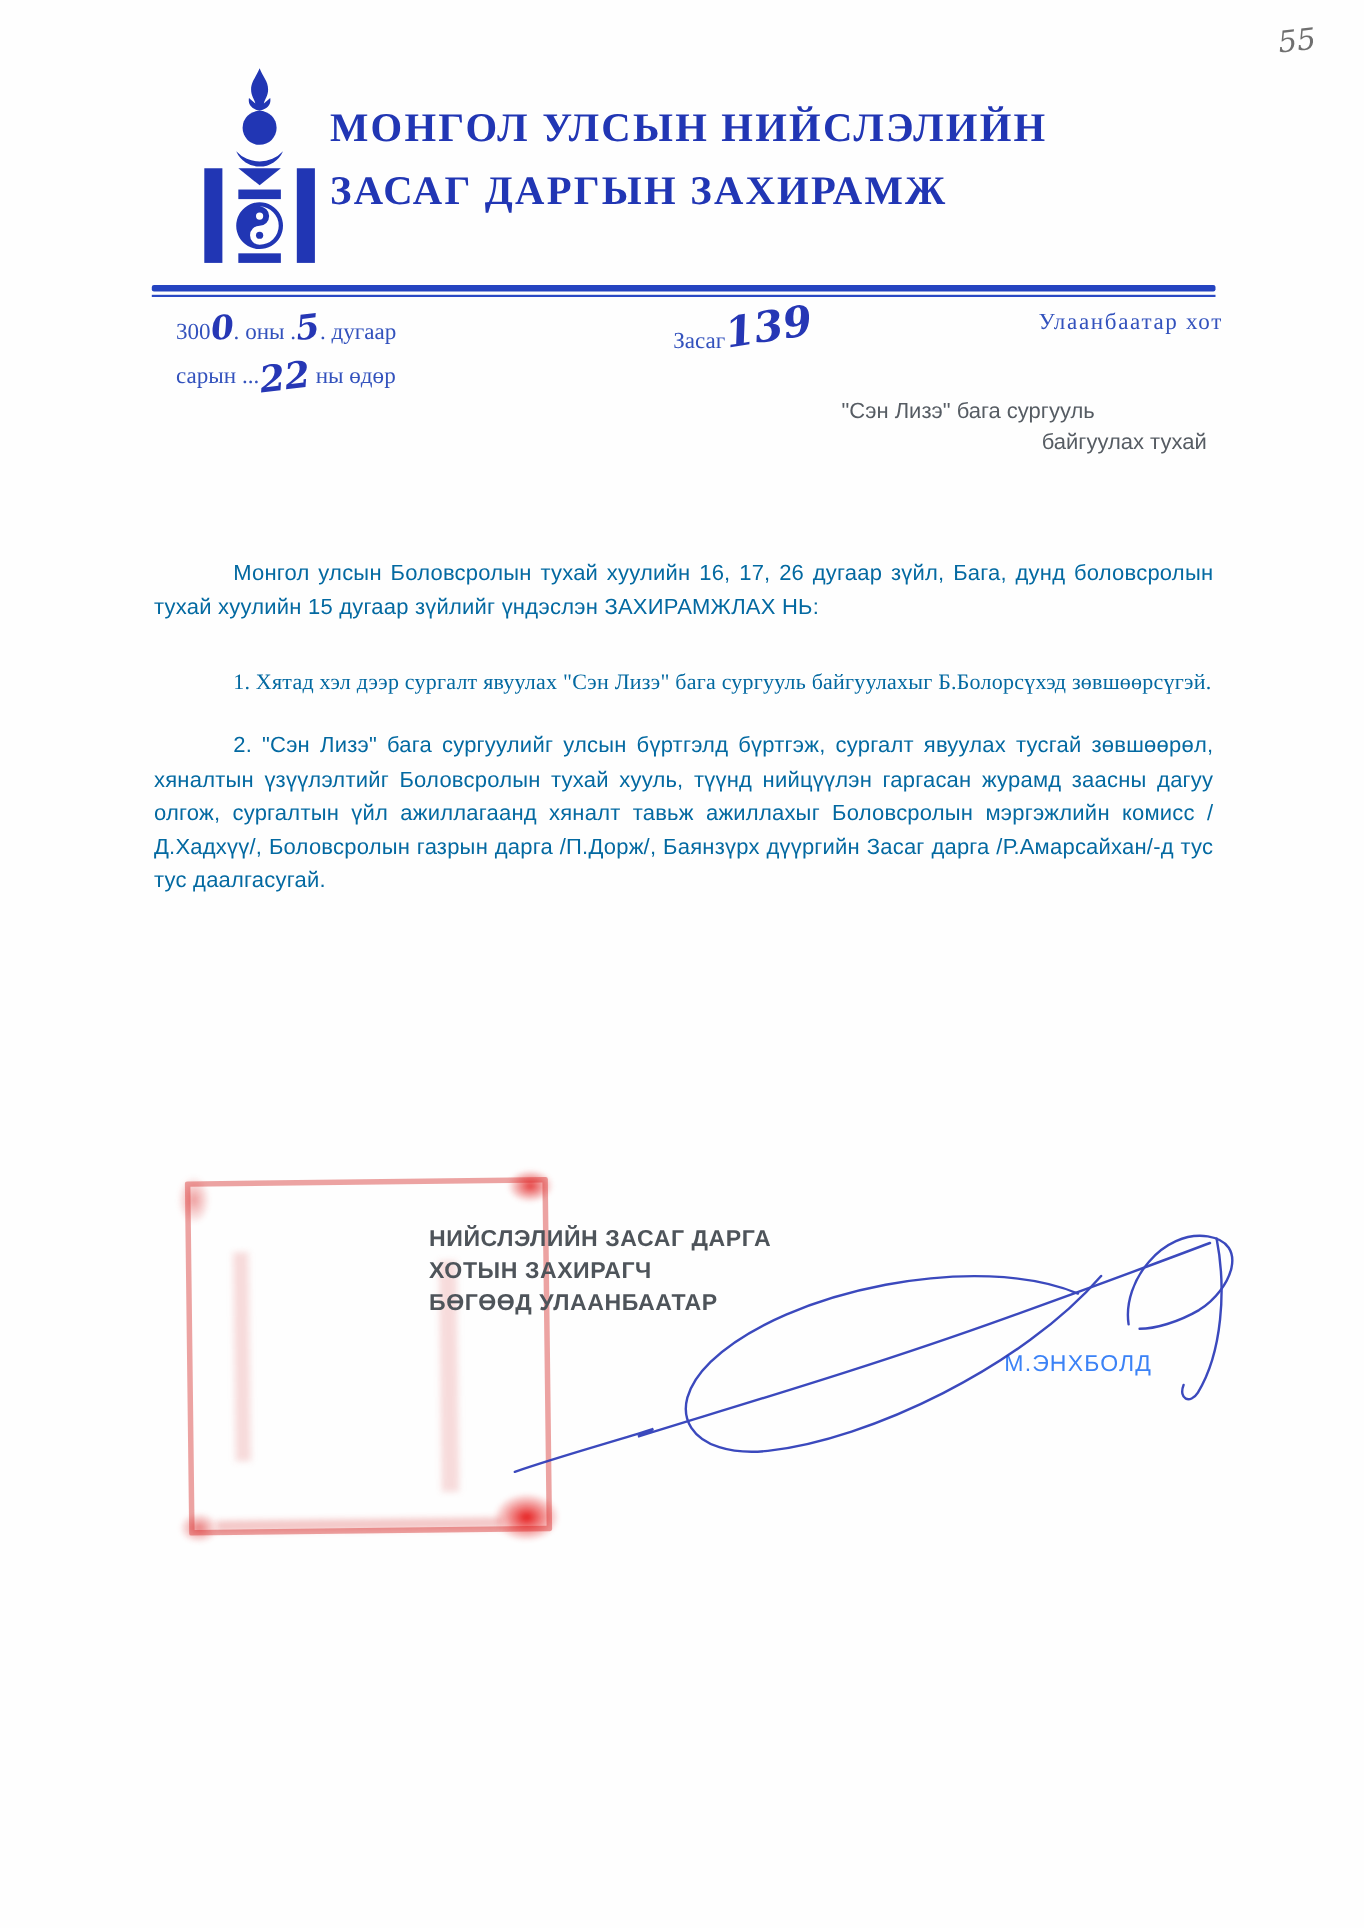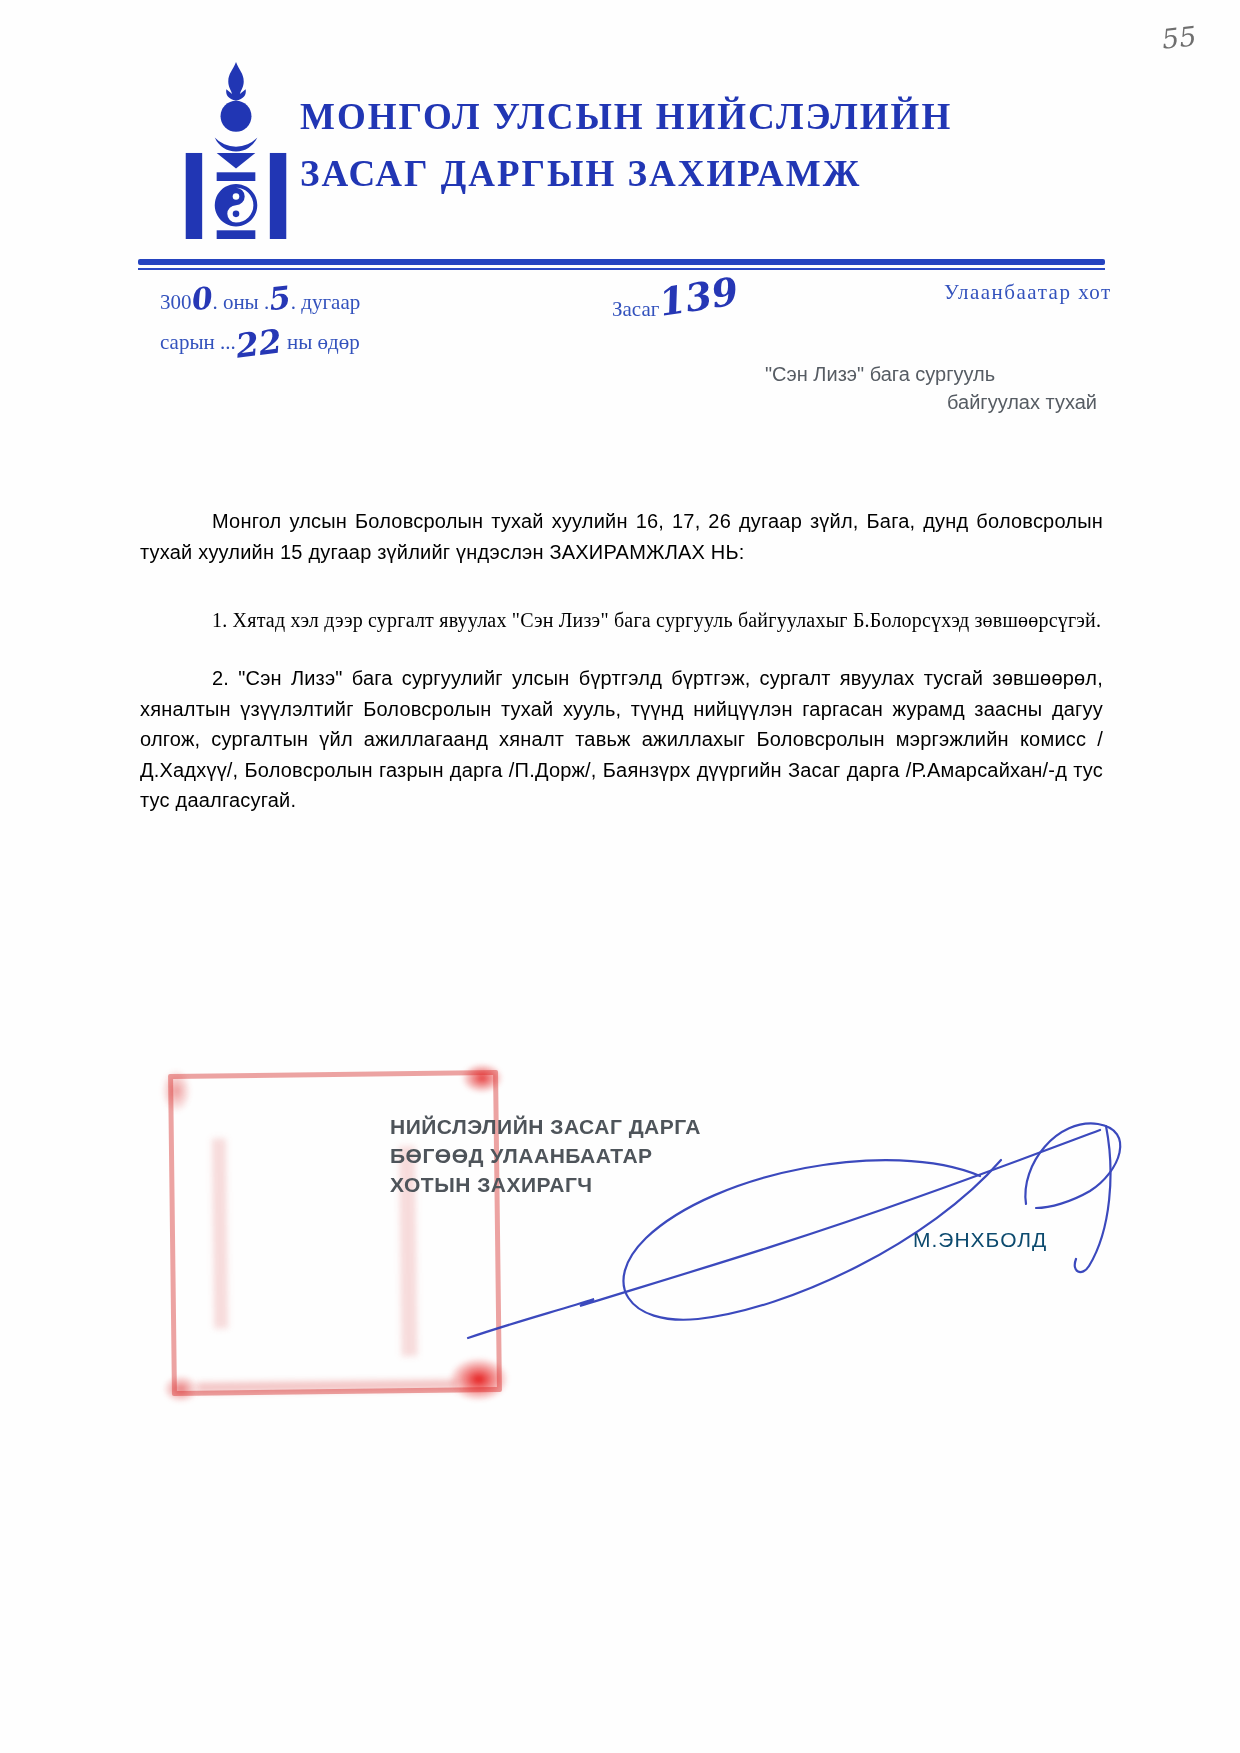--- a/index.html
+++ b/index.html
@@ -34,21 +34,21 @@
   .hand.number{font-size:38px;position:relative;top:-6px;transform:rotate(-9deg);}
   
   .subject{
     position:absolute;left:765px;top:360px;width:332px;
     color:#565c63;font-size:20px;line-height:28px;
   }
   .subject .l2{text-align:right;}
   
   .para{
     position:absolute;left:140px;width:963px;
-    color:#000000;font-size:20px;line-height:30.5px;
+    color:#0369a1;font-size:20px;line-height:30.5px;
     text-align:justify;letter-spacing:0.2px;
   }
   .para.indent{text-indent:72px;}
   #preamble{top:506px;}
   #item1{top:605px;font-family:Liberation Serif, serif;}
   #item2{top:663px;}
   
   .stamp{
     position:absolute;left:170px;top:1072px;width:320px;height:312px;
     border:5px solid rgba(213,38,36,0.42);
@@ -67,21 +67,21 @@
   .stamp .smear.v1{left:38px;top:60px;width:14px;height:190px;}
   .stamp .smear.v2{left:225px;top:70px;width:16px;height:210px;}
   .stamp .smear.h1{left:20px;bottom:-2px;width:260px;height:10px;background:rgba(214,50,50,0.28);}
   
   .sig-title{
     position:absolute;left:390px;top:1112px;
     color:#4e545a;font-size:21px;line-height:29px;letter-spacing:0.5px;font-weight:bold;
   }
   .sig-name{
     position:absolute;left:913px;top:1228px;
-    color:#0c4a6e;font-size:21px;letter-spacing:1px;
+    color:#3b82f6;font-size:21px;letter-spacing:1px;
   }
   .sig-ink{position:absolute;left:460px;top:1080px;width:700px;height:290px;}
   
   .pagenum{
     position:absolute;left:1162px;top:22px;
     font-family:"DejaVu Serif",serif;font-style:italic;
     color:#6f6f6f;font-size:27px;transform:rotate(-6deg);
   }
 </style>
 </head>
@@ -148,22 +148,22 @@
       <div class="blob tr"></div>
     <div class="blob br"></div>
       <div class="blob bl"></div>
     <div class="smear v1"></div>
       <div class="smear v2"></div>
       <div class="smear h1"></div>
   </div>
 
   <div class="sig-title">
     <div>НИЙСЛЭЛИЙН ЗАСАГ ДАРГА</div>
+    <div>ХОТЫН ЗАХИРАГЧ</div>
     <div>БӨГӨӨД УЛААНБААТАР</div>
-    <div>ХОТЫН ЗАХИРАГЧ</div>
   </div>
   <div class="sig-name">М.ЭНХБОЛД</div>
 
   <div class="sig-ink">
     <svg viewBox="0 0 700 290" width="700" height="290" xmlns="http://www.w3.org/2000/svg">
       <g fill="none" stroke="#2b3ab8" stroke-width="2.2" stroke-linecap="round" opacity="0.92">
 
         <path d="M8 258 C55 242 100 230 134 219 L120 226 C210 198 330 163 455 118 C545 86 605 63 640 50"></path>
 
         <path d="M520 96 C430 58 255 92 186 158 C140 203 168 246 238 239 C330 229 470 162 541 80"></path>

